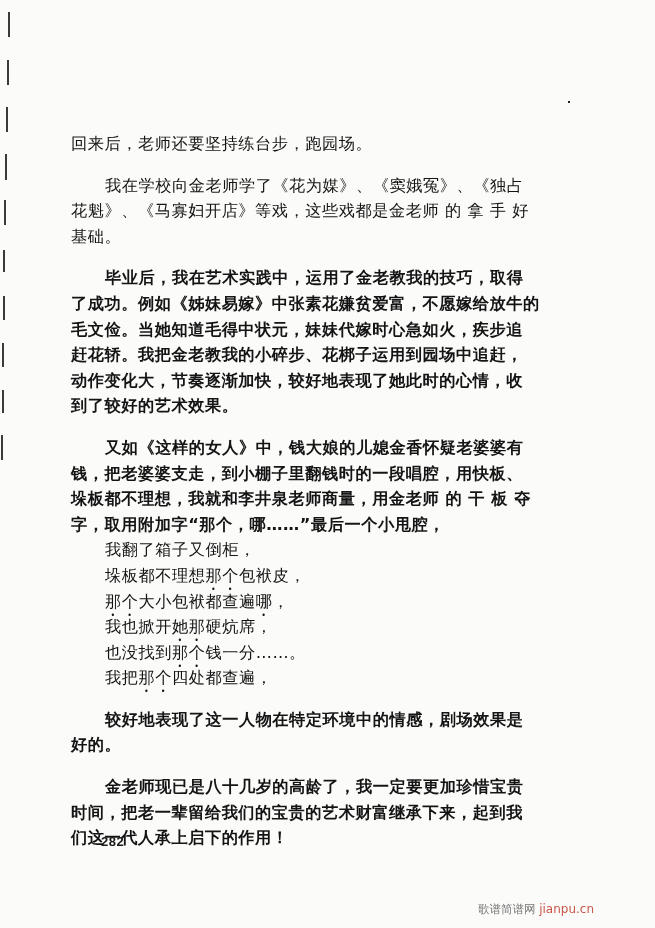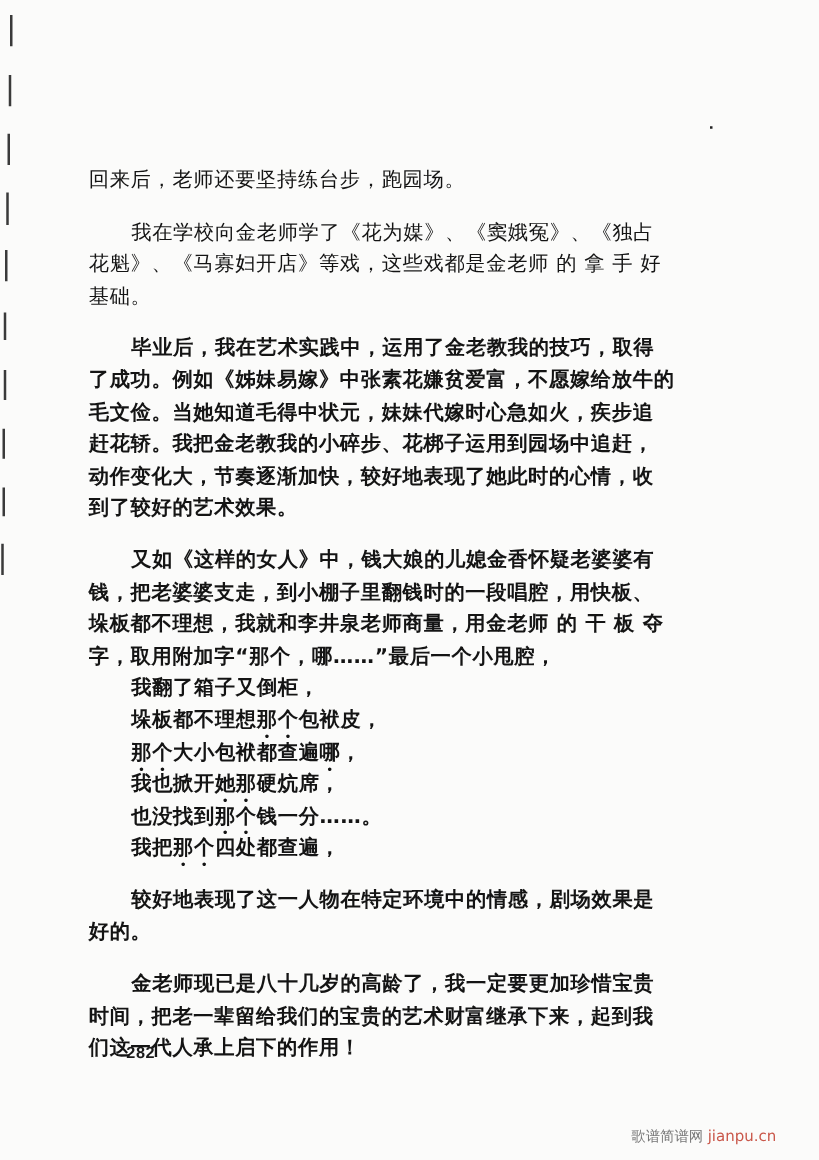--- a/index.html
+++ b/index.html
@@ -16,33 +16,33 @@
   .speck { position: absolute; width: 2px; height: 2px; background: #222; }
   .text-block {
     position: absolute; left: 71px; top: 131px; width: 472px;
   }
   .line {
     height: 25.6px; line-height: 25.6px;
     font-size: 16.2px; letter-spacing: 0.55px;
     white-space: nowrap; font-weight: bold;
   }
   .line.indent { padding-left: 34px; margin-top: 16px; }
-  .line.verse { padding-left: 34px; font-weight: bold; }
+  .line.verse { padding-left: 34px; font-weight: normal; }
   .line .light { font-weight: normal; }
   .emph {
     text-emphasis: filled dot; -webkit-text-emphasis: filled dot;
     text-emphasis-position: under; -webkit-text-emphasis-position: under;
   }
   .page-number {
     position: absolute; left: 101px; top: 834px;
     font-family: "Liberation Sans", sans-serif;
     font-size: 13px; font-weight: bold; letter-spacing: 0.5px; color: #1a1a1a;
   }
   .watermark {
-    position: absolute; left: 505px; top: 902px;
+    position: absolute; left: 478px; top: 902px;
     font-size: 11.5px; color: #777;
     white-space: nowrap;
   }
   .watermark .domain {
     color: #c9574a; font-family: "DejaVu Sans", sans-serif; font-size: 12px;
   }
 </style>
 </head>
 <body>
 

